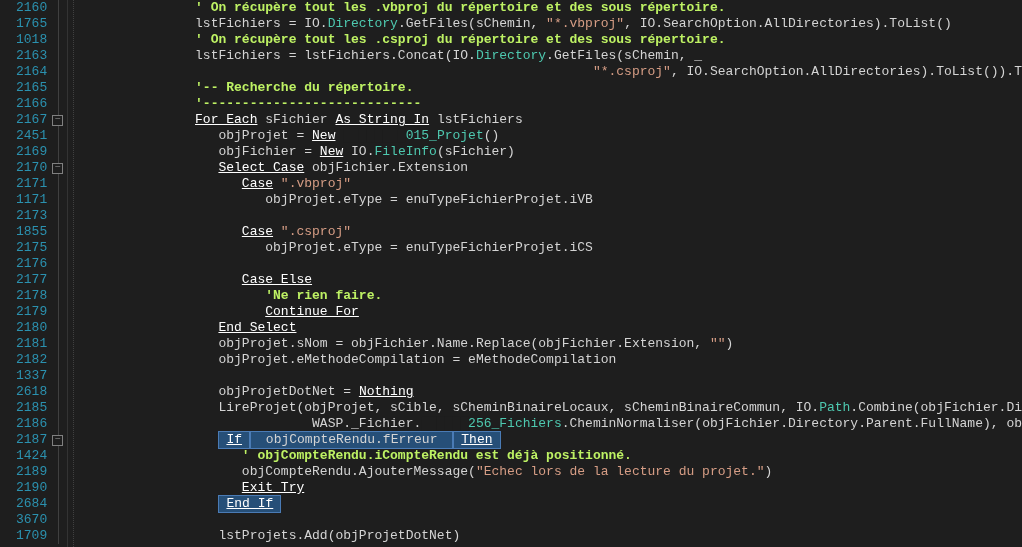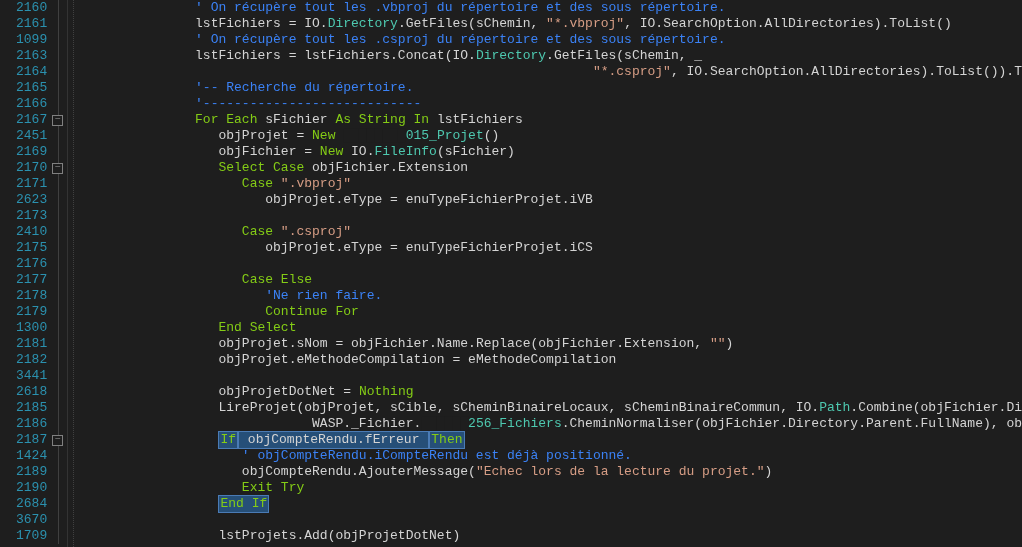--- a/index.html
+++ b/index.html
@@ -69,63 +69,63 @@
     border-right: 1px dotted #404040;
     margin-left: 4px;
   }
   .code {
     flex: 1;
     padding-left: 4px;
     white-space: pre;
   }
   .code .row { height: 16px; }
   
-  .cm { color: #3b82f6; }    
-  .kw { color: #84cc16; }    
+  .cm { color: #bef264; font-weight: bold; }    
+  .kw { color: #ffffff; text-decoration: underline; }    
   .st { color: #d69d85; }    
   .id { color: #d4d4d4; }    
   .tp { color: #4ec9b0; }
   .redact { background: #1e1e1e; color: #1e1e1e; display:inline-block; }
   .sel {
     background: #264f78;
     border: 1px solid #4a7bb5;
-    padding: 0 1px;
+    padding: 0 7px;
     margin: -1px 0;
     display: inline-block;
   }
 </style>
 </head>
 <body>
 
 <div class="editor">
   <div class="gutter" id="gutter">
       <div class="ln">2160</div>
-      <div class="ln">2161</div>
-      <div class="ln">1099</div>
+      <div class="ln">1765</div>
+      <div class="ln">1018</div>
       <div class="ln">2163</div>
       <div class="ln">2164</div>
       <div class="ln">2165</div>
       <div class="ln">2166</div>
       <div class="ln">2167</div>
       <div class="ln">2451</div>
       <div class="ln">2169</div>
       <div class="ln">2170</div>
       <div class="ln">2171</div>
-      <div class="ln">2623</div>
+      <div class="ln">1171</div>
       <div class="ln">2173</div>
-      <div class="ln">2410</div>
+      <div class="ln">1855</div>
       <div class="ln">2175</div>
       <div class="ln">2176</div>
       <div class="ln">2177</div>
       <div class="ln">2178</div>
       <div class="ln">2179</div>
-      <div class="ln">1300</div>
+      <div class="ln">2180</div>
       <div class="ln">2181</div>
       <div class="ln">2182</div>
-      <div class="ln">3441</div>
+      <div class="ln">1337</div>
       <div class="ln">2618</div>
       <div class="ln">2185</div>
       <div class="ln">2186</div>
       <div class="ln">2187</div>
       <div class="ln">1424</div>
       <div class="ln">2189</div>
       <div class="ln">2190</div>
       <div class="ln">2684</div>
       <div class="ln">3670</div>
       <div class="ln">1709</div>

